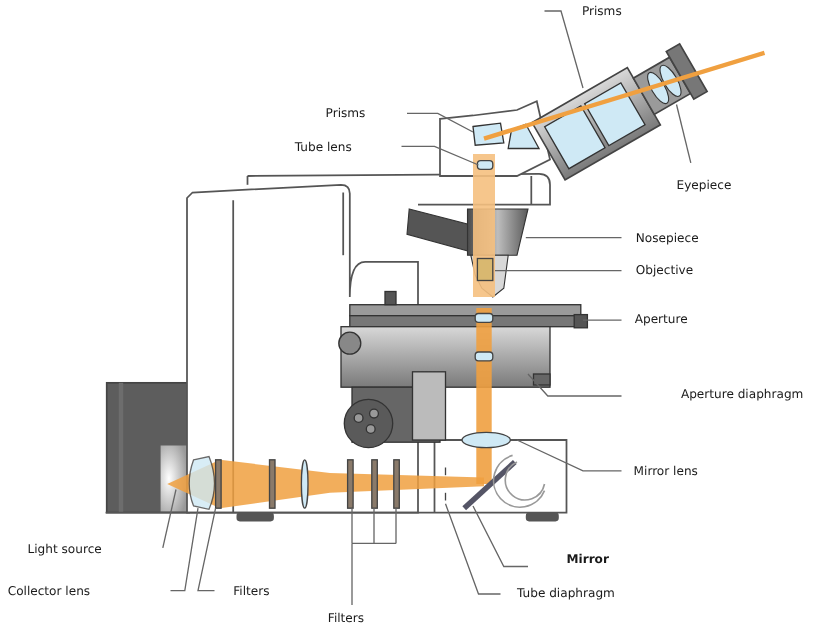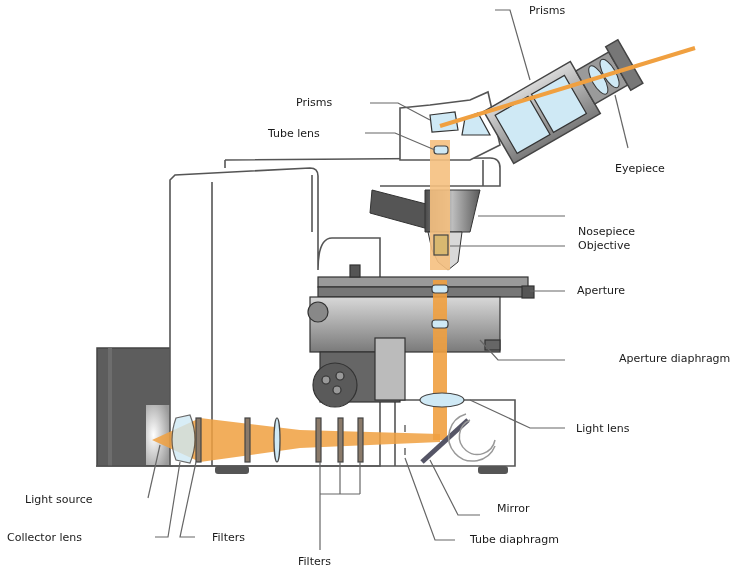--- a/index.html
+++ b/index.html
@@ -143,23 +143,23 @@
     <path d="M320 462 L320 494"></path>
     <path d="M340 462 L340 494"></path>
     <path d="M360 462 L360 494"></path>
   </g>
 </svg>
 
 <div class="lbl" style="left:529px;top:2px;">Prisms</div>
 <div class="lbl" style="left:296px;top:94px;">Prisms</div>
 <div class="lbl" style="left:268px;top:125px;">Tube lens</div>
 <div class="lbl" style="left:615px;top:160px;">Eyepiece</div>
-<div class="lbl" style="left:578px;top:223px;">Nosepiece</div>
+<div class="lbl" style="left:578px;top:208px;">Nosepiece</div>
 <div class="lbl" style="left:578px;top:237px;">Objective</div>
 <div class="lbl" style="left:577px;top:282px;">Aperture</div>
 <div class="lbl" style="left:577px;top:350px;margin-left:42px;">Aperture diaphragm</div>
-<div class="lbl" style="left:576px;top:420px;">Light lens</div>
-<div class="lbl" style="left:497px;top:500px;">Mirror</div>
+<div class="lbl" style="left:576px;top:420px;">Mirror lens</div>
+<div class="lbl" style="left:515px;top:500px;font-weight:bold;">Mirror</div>
 <div class="lbl" style="left:470px;top:531px;">Tube diaphragm</div>
 <div class="lbl" style="left:25px;top:491px;">Light source</div>
 <div class="lbl" style="left:7px;top:529px;">Collector lens</div>
 <div class="lbl" style="left:212px;top:529px;">Filters</div>
 <div class="lbl" style="left:298px;top:553px;">Filters</div>
 
 </body></html>

